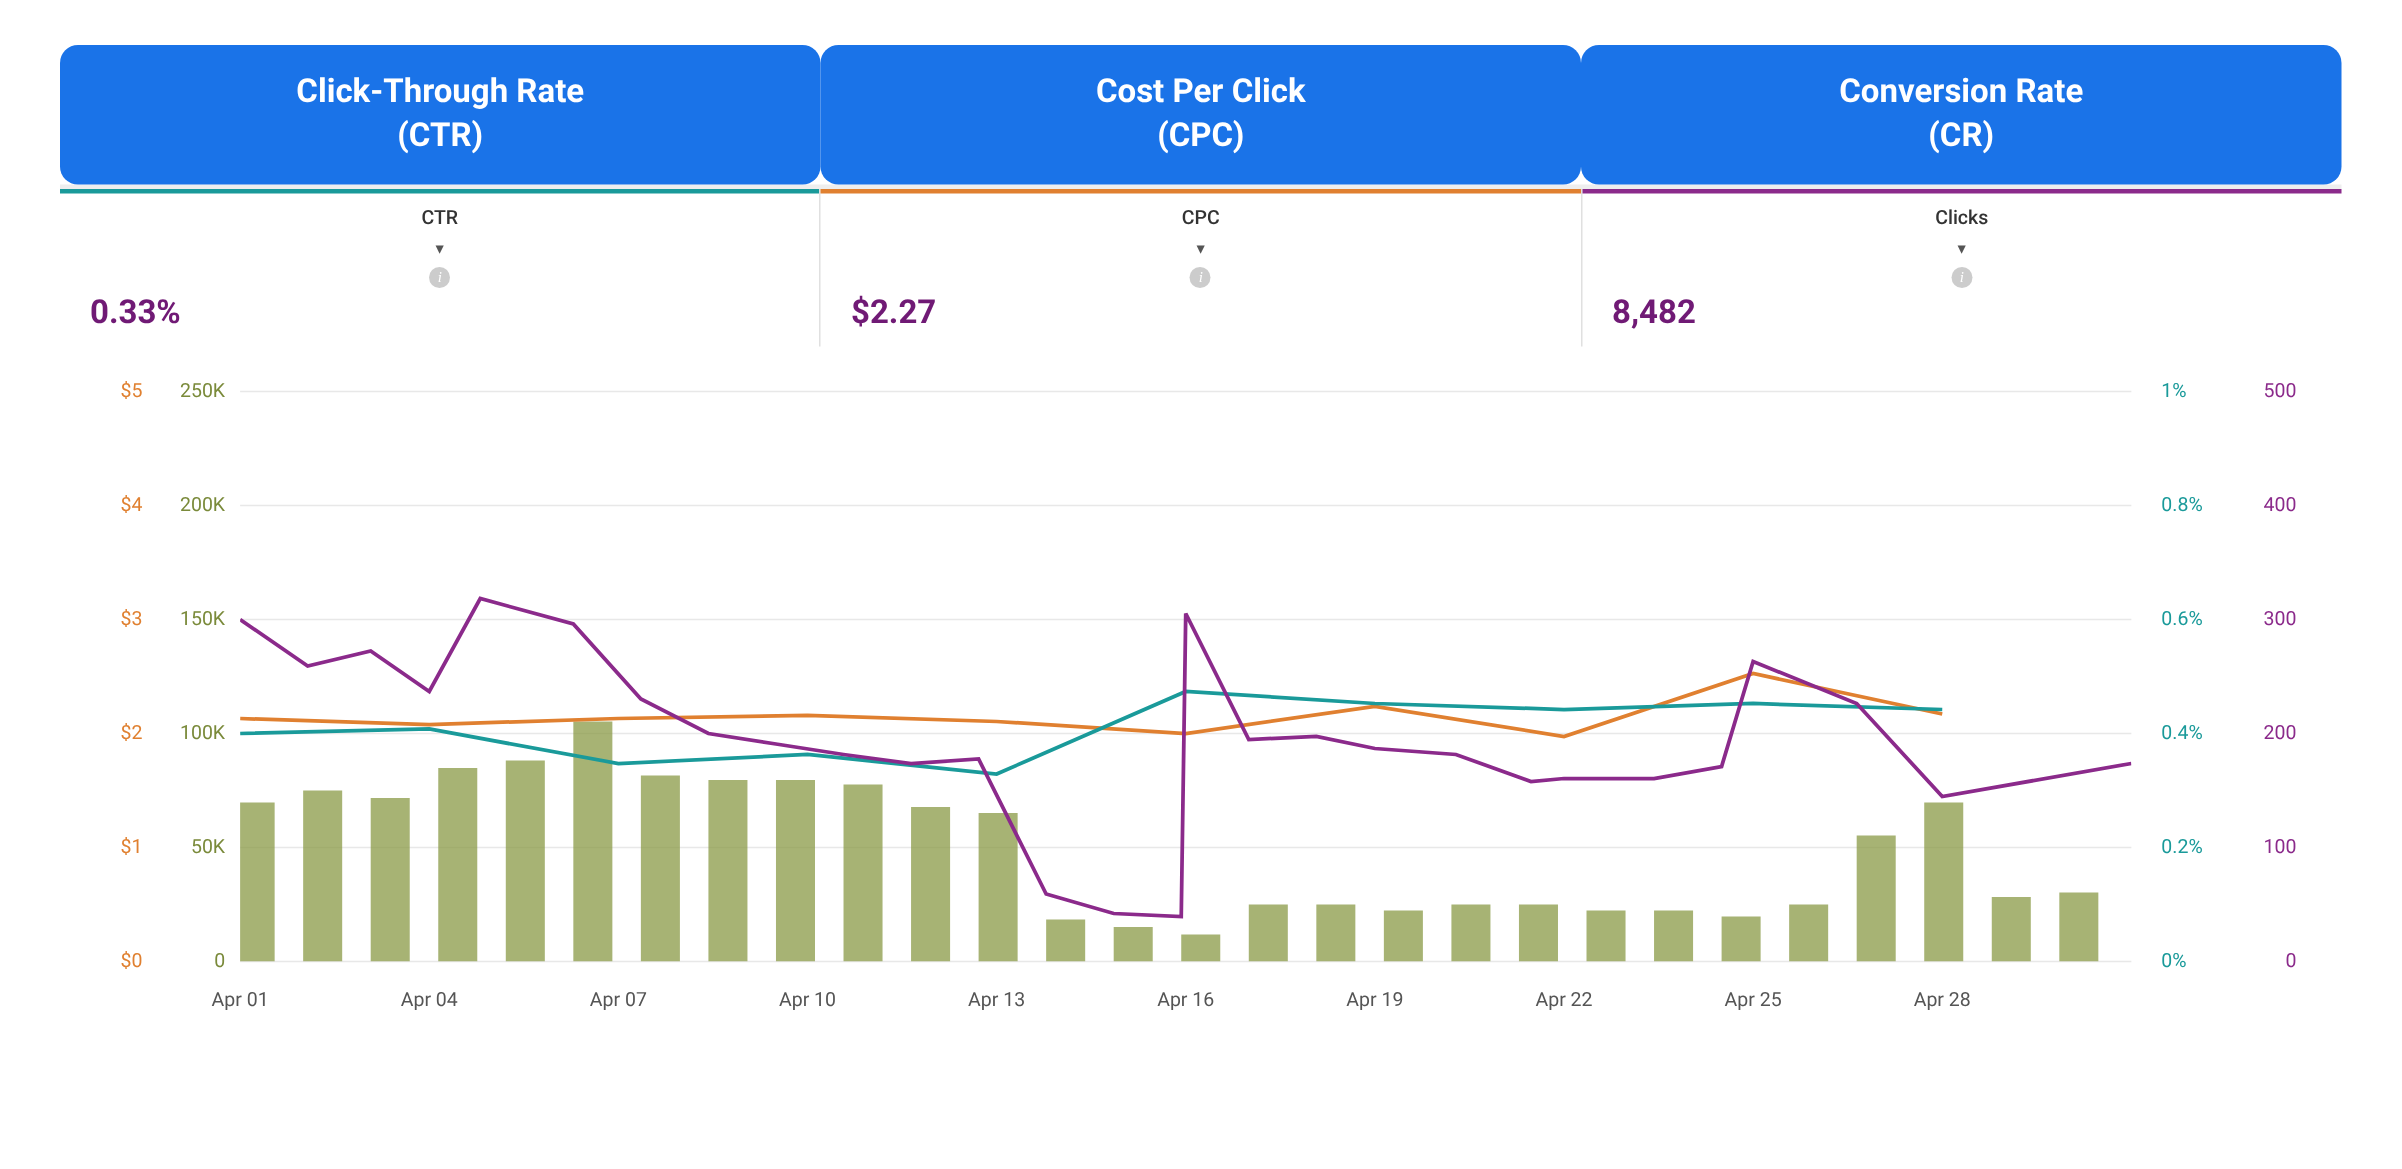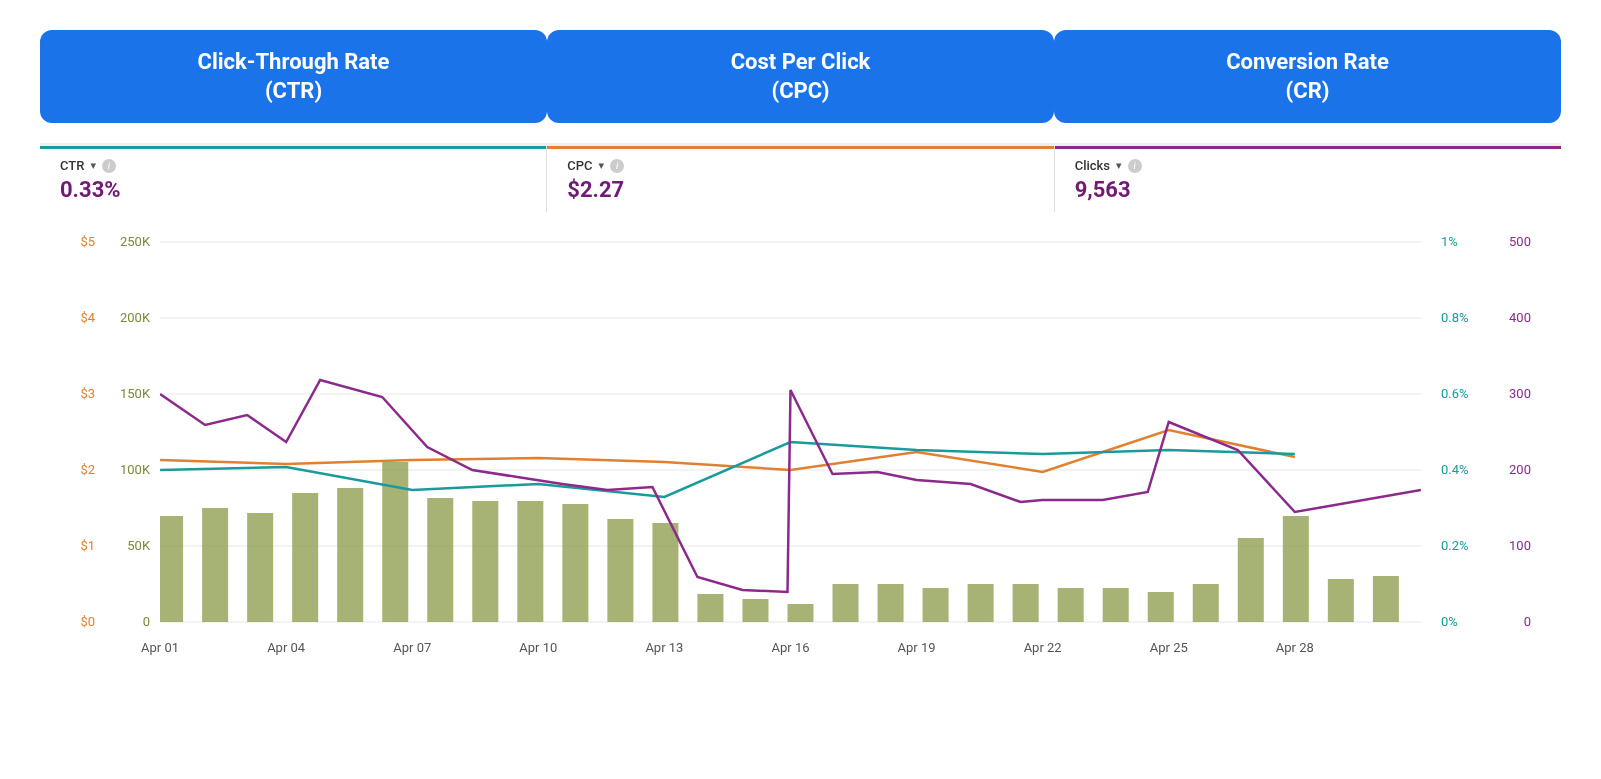--- a/index.html
+++ b/index.html
@@ -3,21 +3,20 @@
   <meta charset="utf-8">
   <style>
     * { box-sizing: border-box; margin: 0; padding: 0; }
     body {
       background: #fff;
       font-family: -apple-system, BlinkMacSystemFont, 'Segoe UI', Roboto, sans-serif;
       padding: 30px 40px;
     }
     .top-buttons {
       display: flex;
-      margin-bottom: 20px;
     }
     .top-btn {
       background: #1a73e8;
       color: #fff;
       border-radius: 12px;
       padding: 18px 30px;
       font-size: 22px;
       font-weight: 700;
       text-align: center;
       flex: 1;
@@ -44,20 +43,21 @@
     .metric-panel.ctr::before { background: #1a9a9a; }
     .metric-panel.cpc::before { background: #e08030; }
     .metric-panel.clicks::before { background: #8b2a8b; }
     .metric-label-row {
       display: flex;
       align-items: center;
       gap: 6px;
       margin-bottom: 4px;
       font-size: 13px;
       color: #333;
+      flex-direction: column;
     }
     .metric-label-row .label { font-weight: 500; }
     .dropdown-arrow { font-size: 11px; color: #555; }
     .info-icon {
       width: 14px; height: 14px;
       border-radius: 50%;
       background: #ccc;
       color: #fff;
       font-size: 10px;
       display: inline-flex; align-items: center; justify-content: center;
@@ -112,21 +112,21 @@
       <span class="info-icon">i</span>
     </div>
     <div class="metric-value">$2.27</div>
   </div>
   <div class="metric-panel clicks">
     <div class="metric-label-row">
       <span class="label">Clicks</span>
       <span class="dropdown-arrow">▾</span>
       <span class="info-icon">i</span>
     </div>
-    <div class="metric-value">9,563</div>
+    <div class="metric-value">8,482</div>
   </div>
 </div>
 
 <div class="chart-container">
   <svg class="main-chart" viewBox="0 0 1520 460" preserveAspectRatio="none">
 
     <defs>
       <clipPath id="chartClip">
         <rect x="120" y="10" width="1260" height="380"></rect>
       </clipPath>

